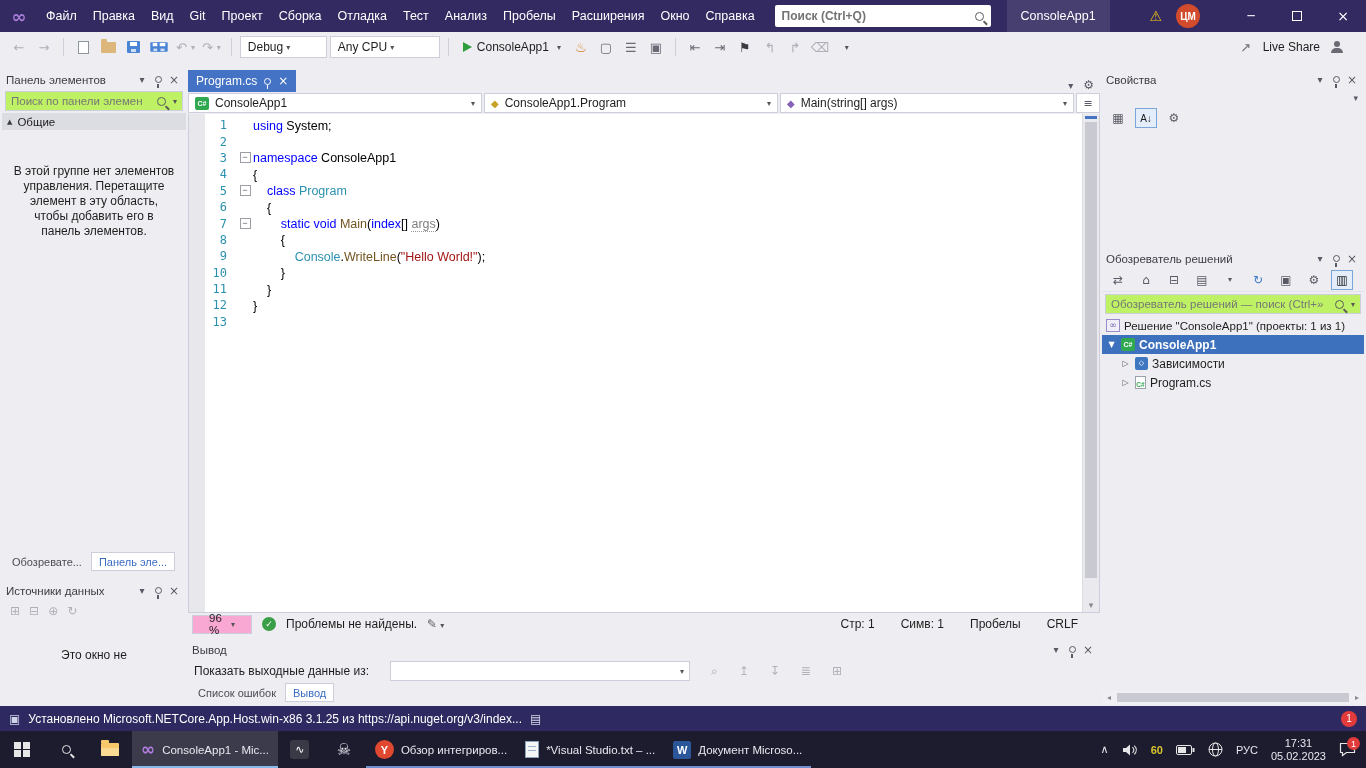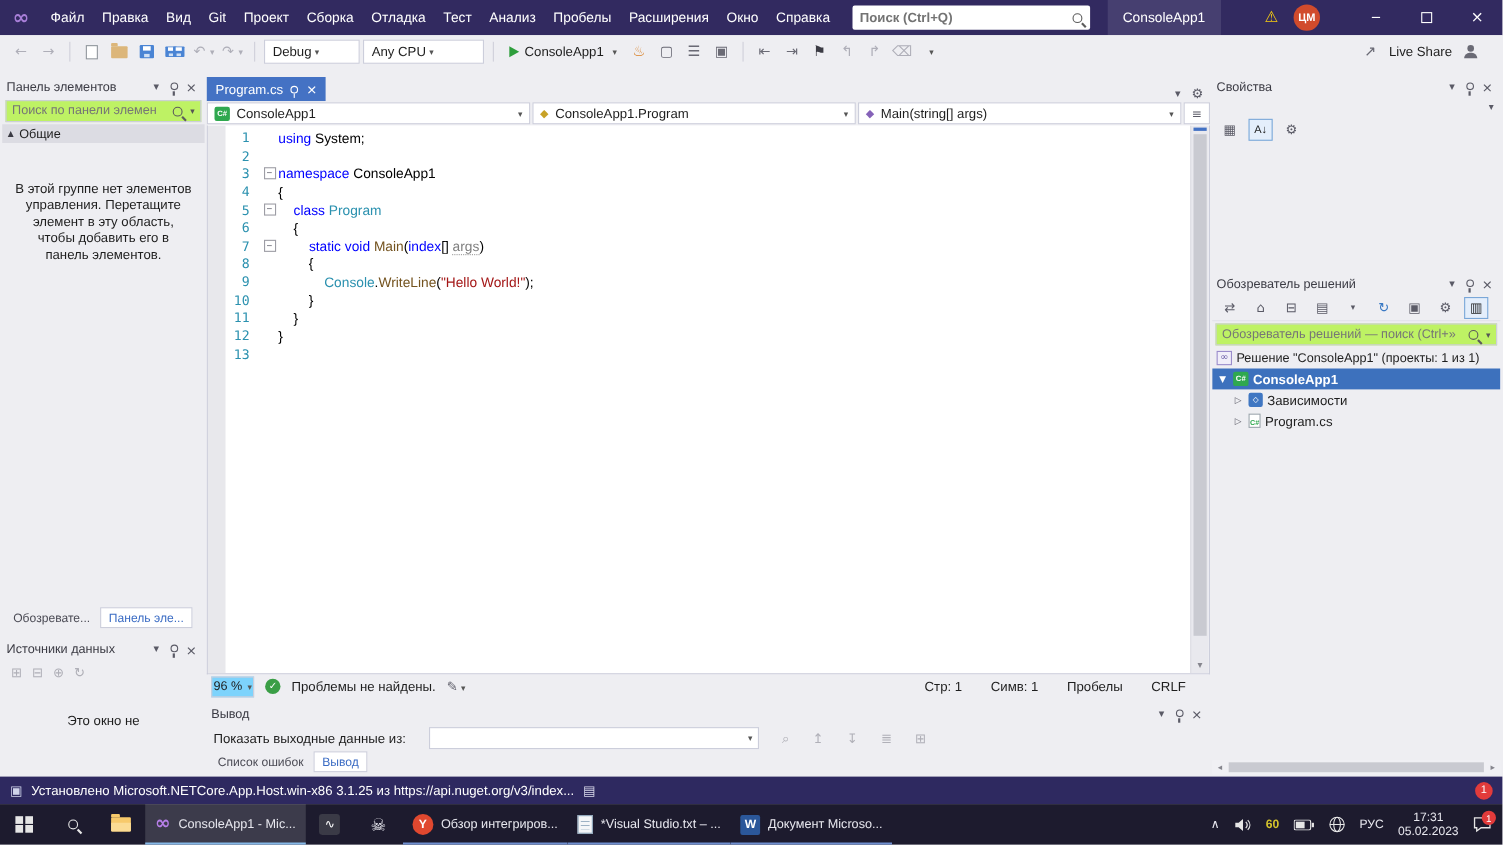--- a/index.html
+++ b/index.html
@@ -82,21 +82,21 @@
   .ctext .kw{color:#0000ff;}
   .ctext .ty{color:#2b91af;}
   .ctext .me{color:#74531f;}
   .ctext .st{color:#a31515;}
   .ctext .pr{color:#808080;border-bottom:1px dotted #9a9a9a;}
   #vscroll{position:absolute;right:0;top:0;bottom:0;width:17px;background:#e9e9ee;border-left:1px solid #dcdce3;}
   #vscroll .mark{position:absolute;top:2px;left:2px;right:2px;height:3px;background:#4472c4;}
   #vscroll .thumb{position:absolute;top:8px;left:2px;right:2px;bottom:34px;background:#c9cad1;}
   #vscroll .dar{position:absolute;bottom:2px;left:0;right:0;text-align:center;color:#86868e;font-size:9px;}
   #ed-status{height:22px;display:flex;align-items:center;flex:none;gap:10px;padding:0 4px;}
-  .zoomcombo{width:39px;height:19px;background:#7dd3fc;border:1px solid #cccedb;display:flex;align-items:center;padding:0 1px;font-size:11.5px;}
+  .zoomcombo{width:60px;height:19px;background:#f9a8d4;border:1px solid #cccedb;display:flex;align-items:center;padding:0 16px;font-size:11.5px;}
   .okchk{width:14px;height:14px;border-radius:50%;background:#3a9e46;color:#fff;font-size:9px;display:flex;align-items:center;justify-content:center;flex:none;}
   .edst-right{margin-left:auto;display:flex;gap:26px;padding-right:18px;}
   #output-panel{flex:none;display:flex;flex-direction:column;margin-top:5px;}
   .out-controls{height:24px;display:flex;align-items:center;gap:21px;padding:0 6px;flex:none;}
   .outcombo{width:300px;height:20px;background:#fff;border:1px solid #cccedb;display:flex;align-items:center;padding:0 5px;}
   .outcombo .car{margin-left:auto;}
   .gico{color:#b0b0b8;font-size:12px;}
   
   #right-col{position:absolute;left:1102px;top:70px;width:262px;height:634px;display:flex;flex-direction:column;}
   .props-combo{height:18px;display:flex;align-items:center;justify-content:flex-end;padding:0 6px;color:#5a5a66;font-size:9px;flex:none;}

